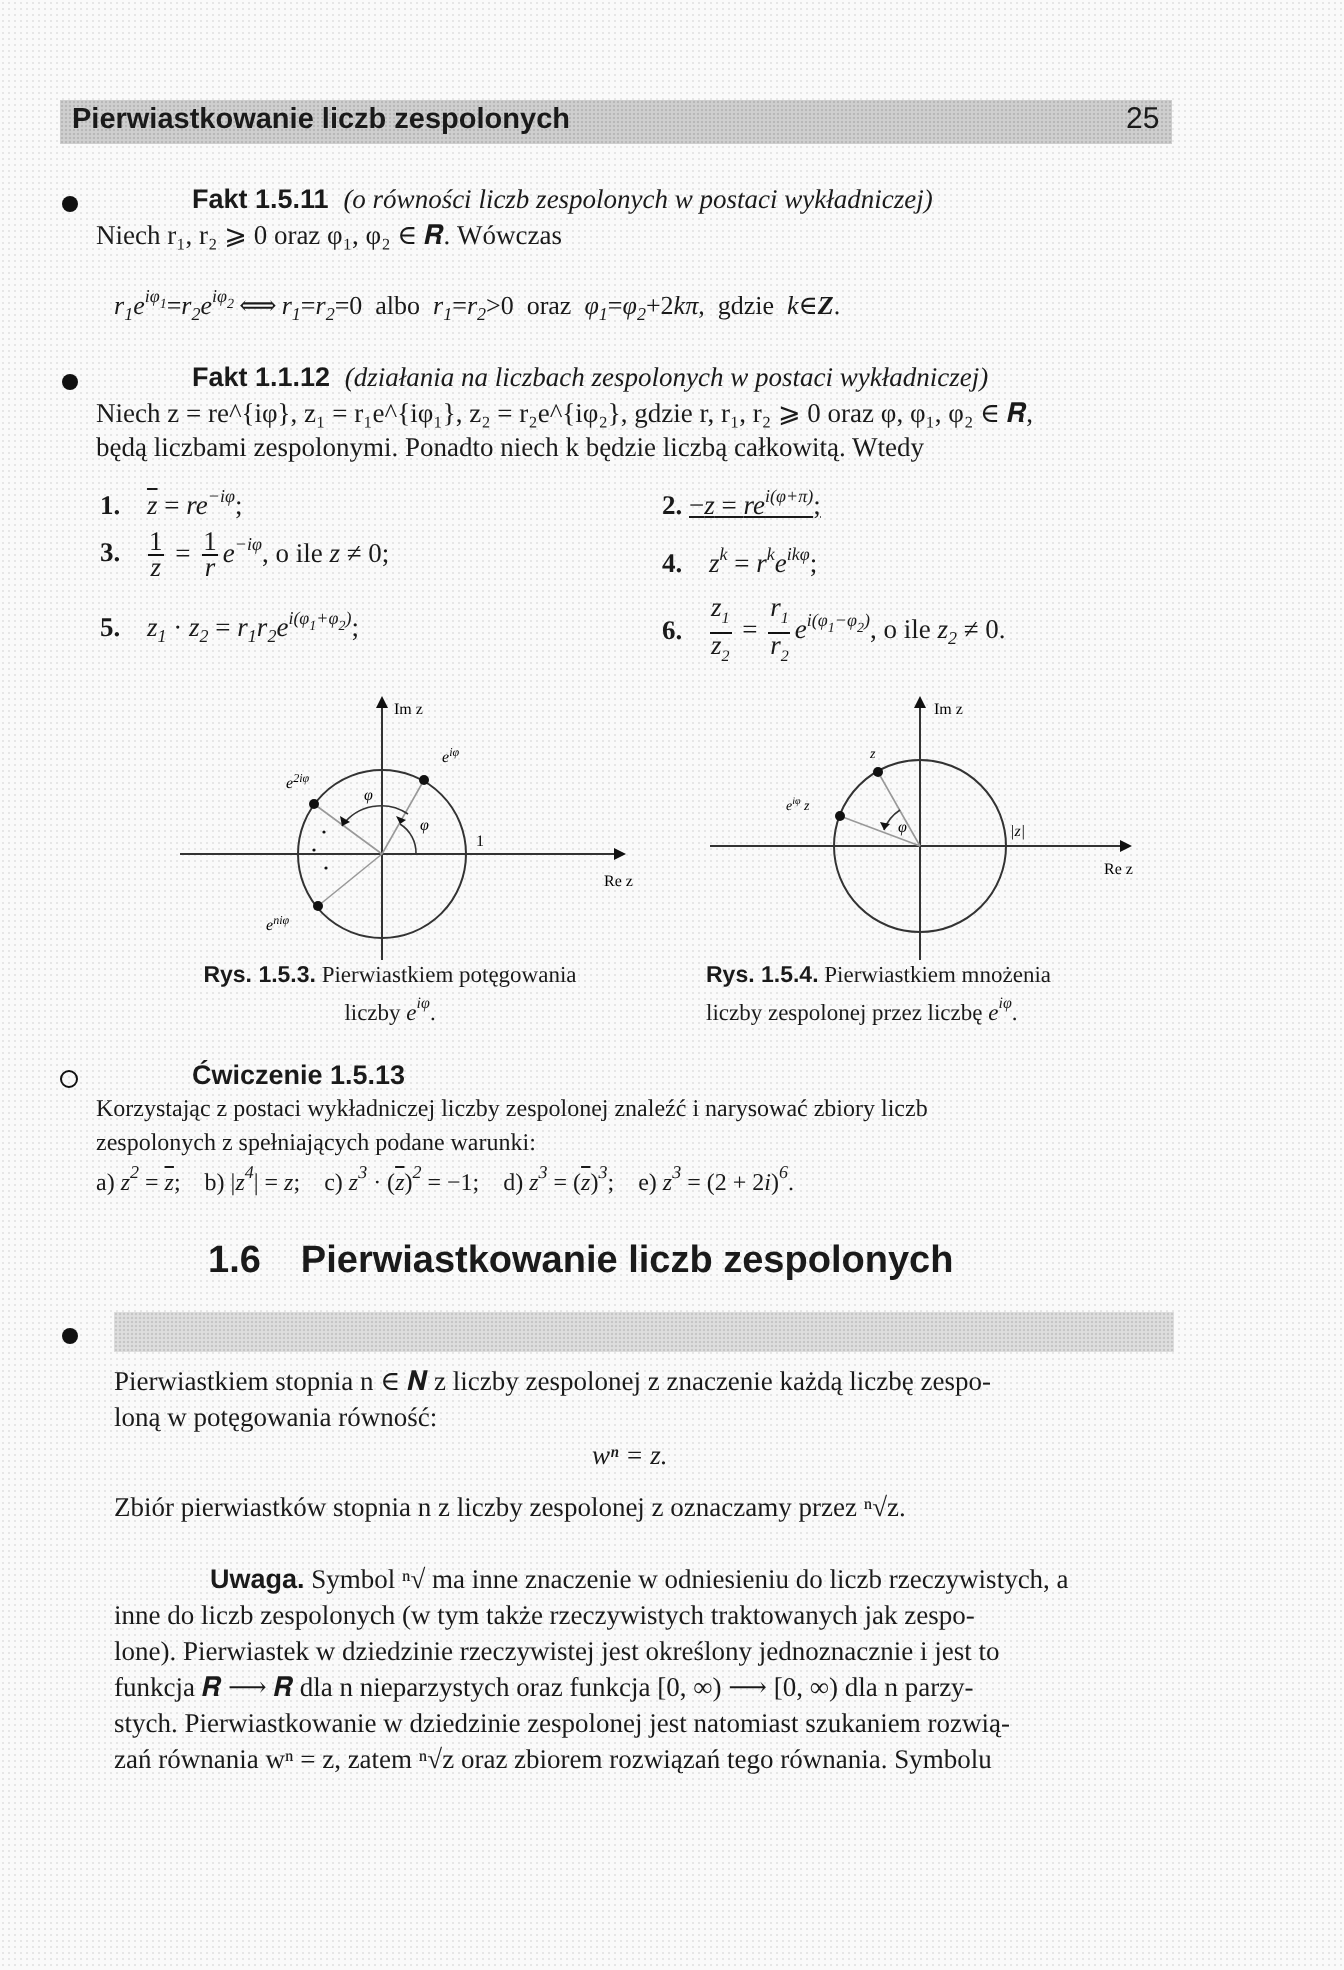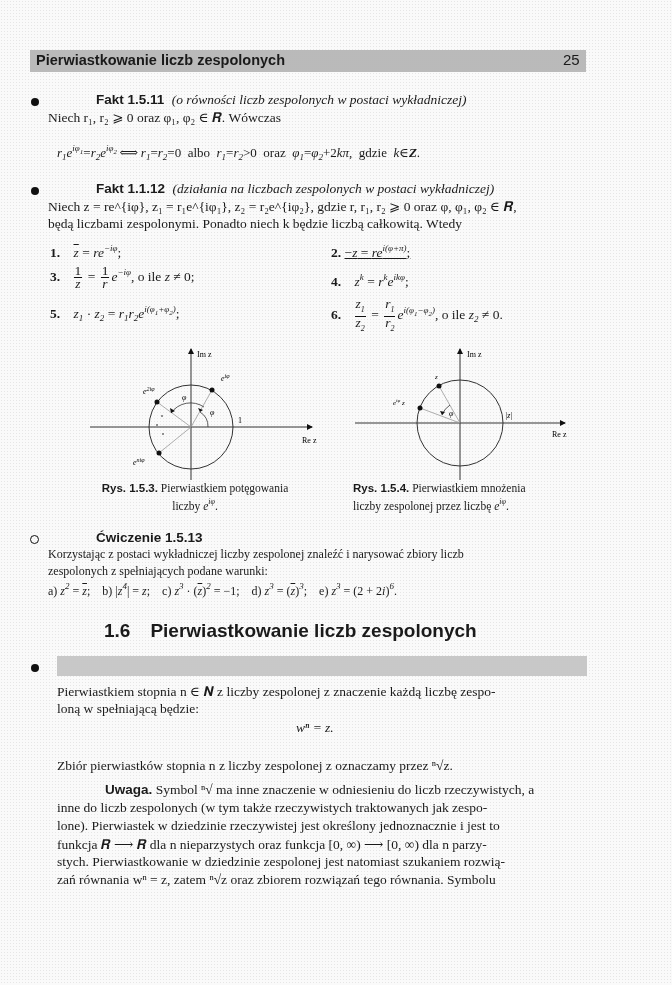--- a/index.html
+++ b/index.html
@@ -159,23 +159,23 @@
     <span>e)</span> <i>z</i><span class="sup">3</span> = (2 + 2<i>i</i>)<span class="sup">6</span>.
   </div>
 
   <div class="section-title">
     <span class="num">1.6</span><span>Pierwiastkowanie liczb zespolonych</span>
   </div>
 
   <div class="def-band"></div>
   <div class="bullet" style="left:31px;top:664px;"></div>
   <div class="abs" style="left:57px;top:683px;">Pierwiastkiem stopnia n ∈ 𝑵 z liczby zespolonej z znaczenie każdą liczbę zespo-</div>
-  <div class="abs" style="left:57px;top:701px;">loną w spełniającą będzie:</div>
+  <div class="abs" style="left:57px;top:701px;">loną w potęgowania równość:</div>
   <div class="abs ital" style="left:296px;top:720px;">wⁿ = z.</div>
-  <div class="abs" style="left:57px;top:746px;margin-top:12px;">Zbiór pierwiastków stopnia n z liczby zespolonej z oznaczamy przez ⁿ√z.</div>
+  <div class="abs" style="left:57px;top:746px;">Zbiór pierwiastków stopnia n z liczby zespolonej z oznaczamy przez ⁿ√z.</div>
 
   <div class="abs" style="left:57px;top:782px;">
     <span class="label-bold">Uwaga.</span>
     <span>Symbol ⁿ√  ma inne znaczenie w odniesieniu do liczb rzeczywistych, a</span>
   </div>
   <div class="abs" style="left:57px;top:800px;">inne do liczb zespolonych (w tym także rzeczywistych traktowanych jak zespo-</div>
   <div class="abs" style="left:57px;top:818px;">lone). Pierwiastek w dziedzinie rzeczywistej jest określony jednoznacznie i jest to</div>
   <div class="abs" style="left:57px;top:836px;">funkcja 𝑹 ⟶ 𝑹 dla n nieparzystych oraz funkcja [0, ∞) ⟶ [0, ∞) dla n parzy-</div>
   <div class="abs" style="left:57px;top:854px;">stych. Pierwiastkowanie w dziedzinie zespolonej jest natomiast szukaniem rozwią-</div>
   <div class="abs" style="left:57px;top:872px;">zań równania wⁿ = z, zatem ⁿ√z oraz zbiorem rozwiązań tego równania. Symbolu</div>

